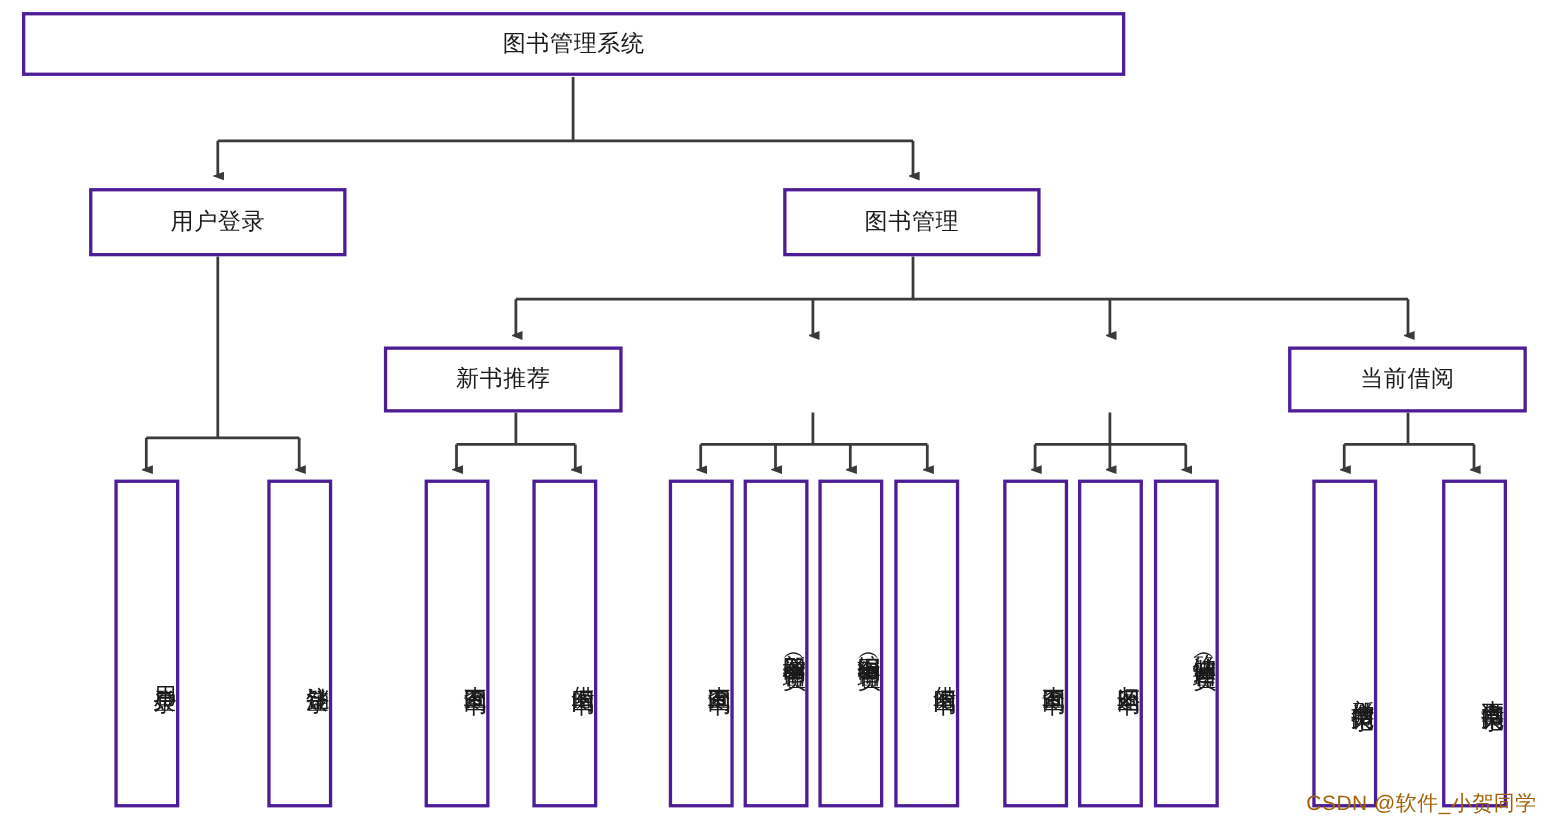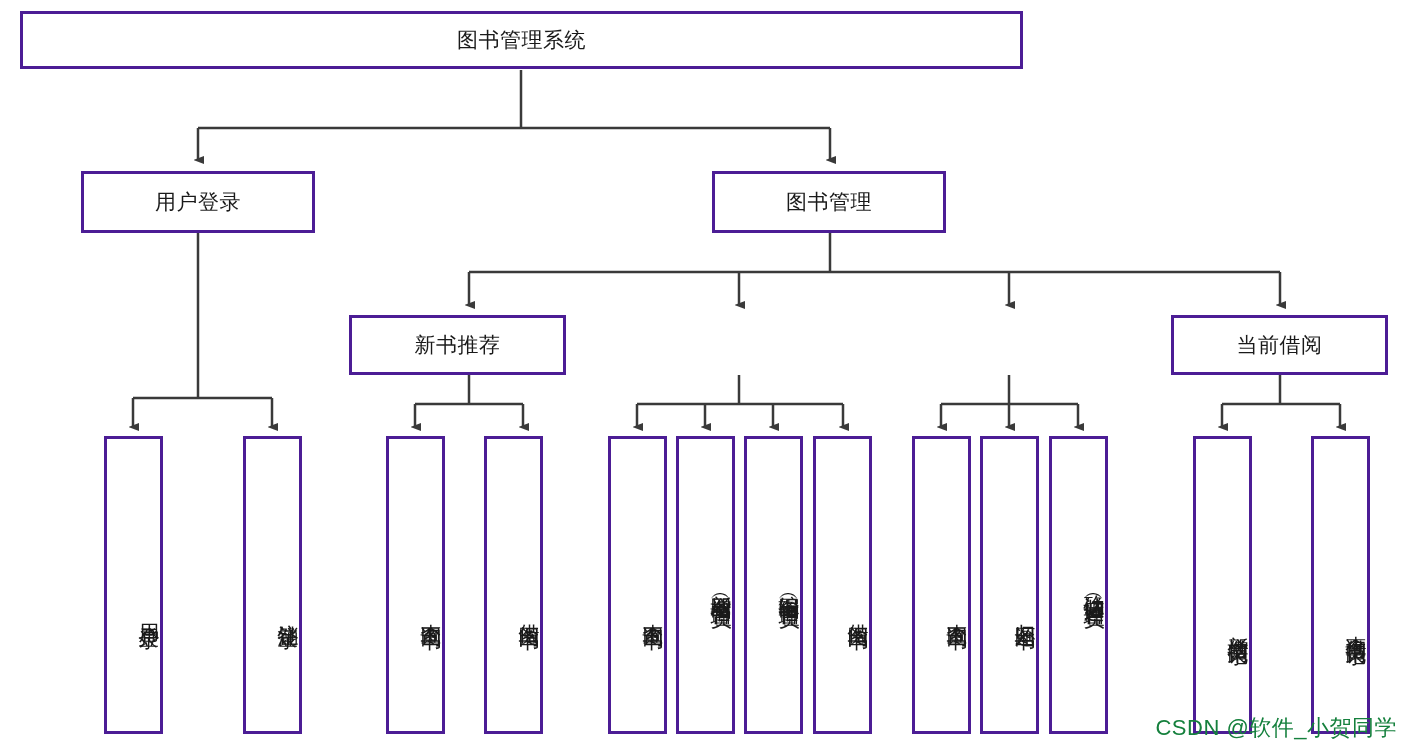--- a/index.html
+++ b/index.html
@@ -56,22 +56,22 @@
     left: 0;
     top: 0;
     width: 1405px;
     height: 747px;
     pointer-events: none;
   }
   .watermark {
     position: absolute;
     right: 8px;
     bottom: 4px;
-    font-size: 22px;
-    color: #15803d;
+    font-size: 19px;
+    color: #a16207;
     letter-spacing: 0.5px;
     white-space: nowrap;
   }
 </style>
 </head>
 <body>
 
 <div id="canvas">
 
   <svg id="edges" viewBox="0 0 1405 747">

